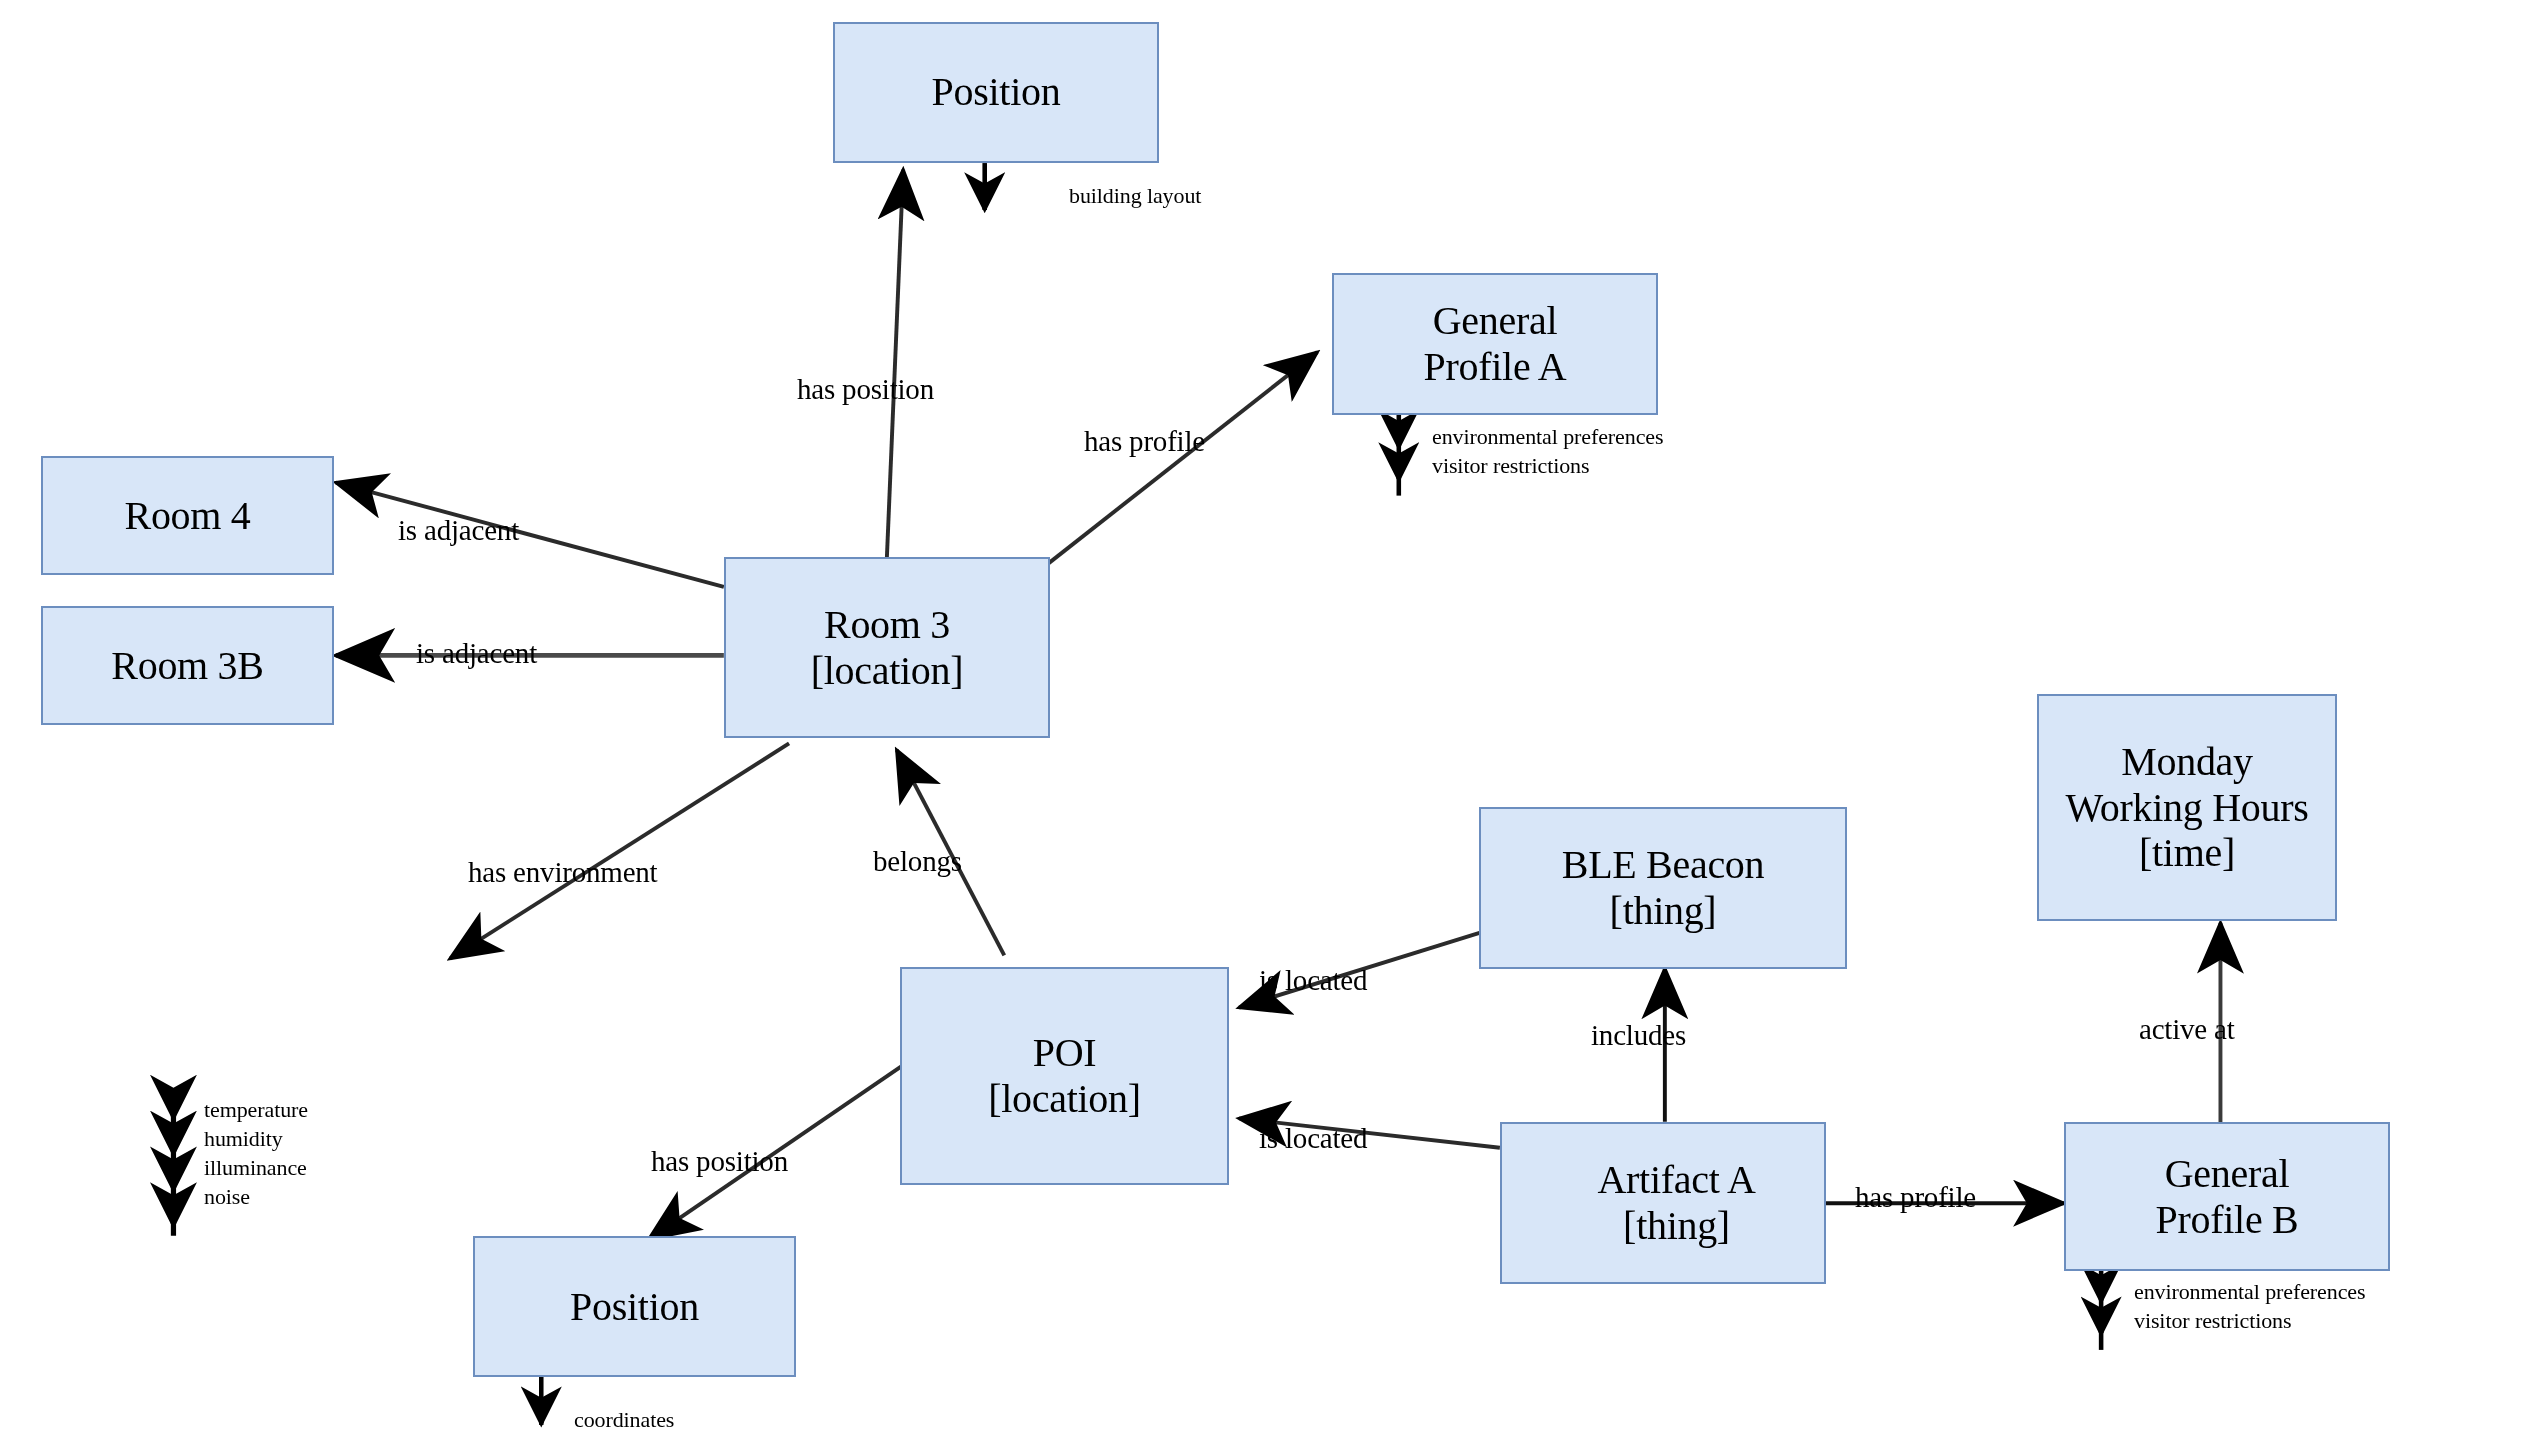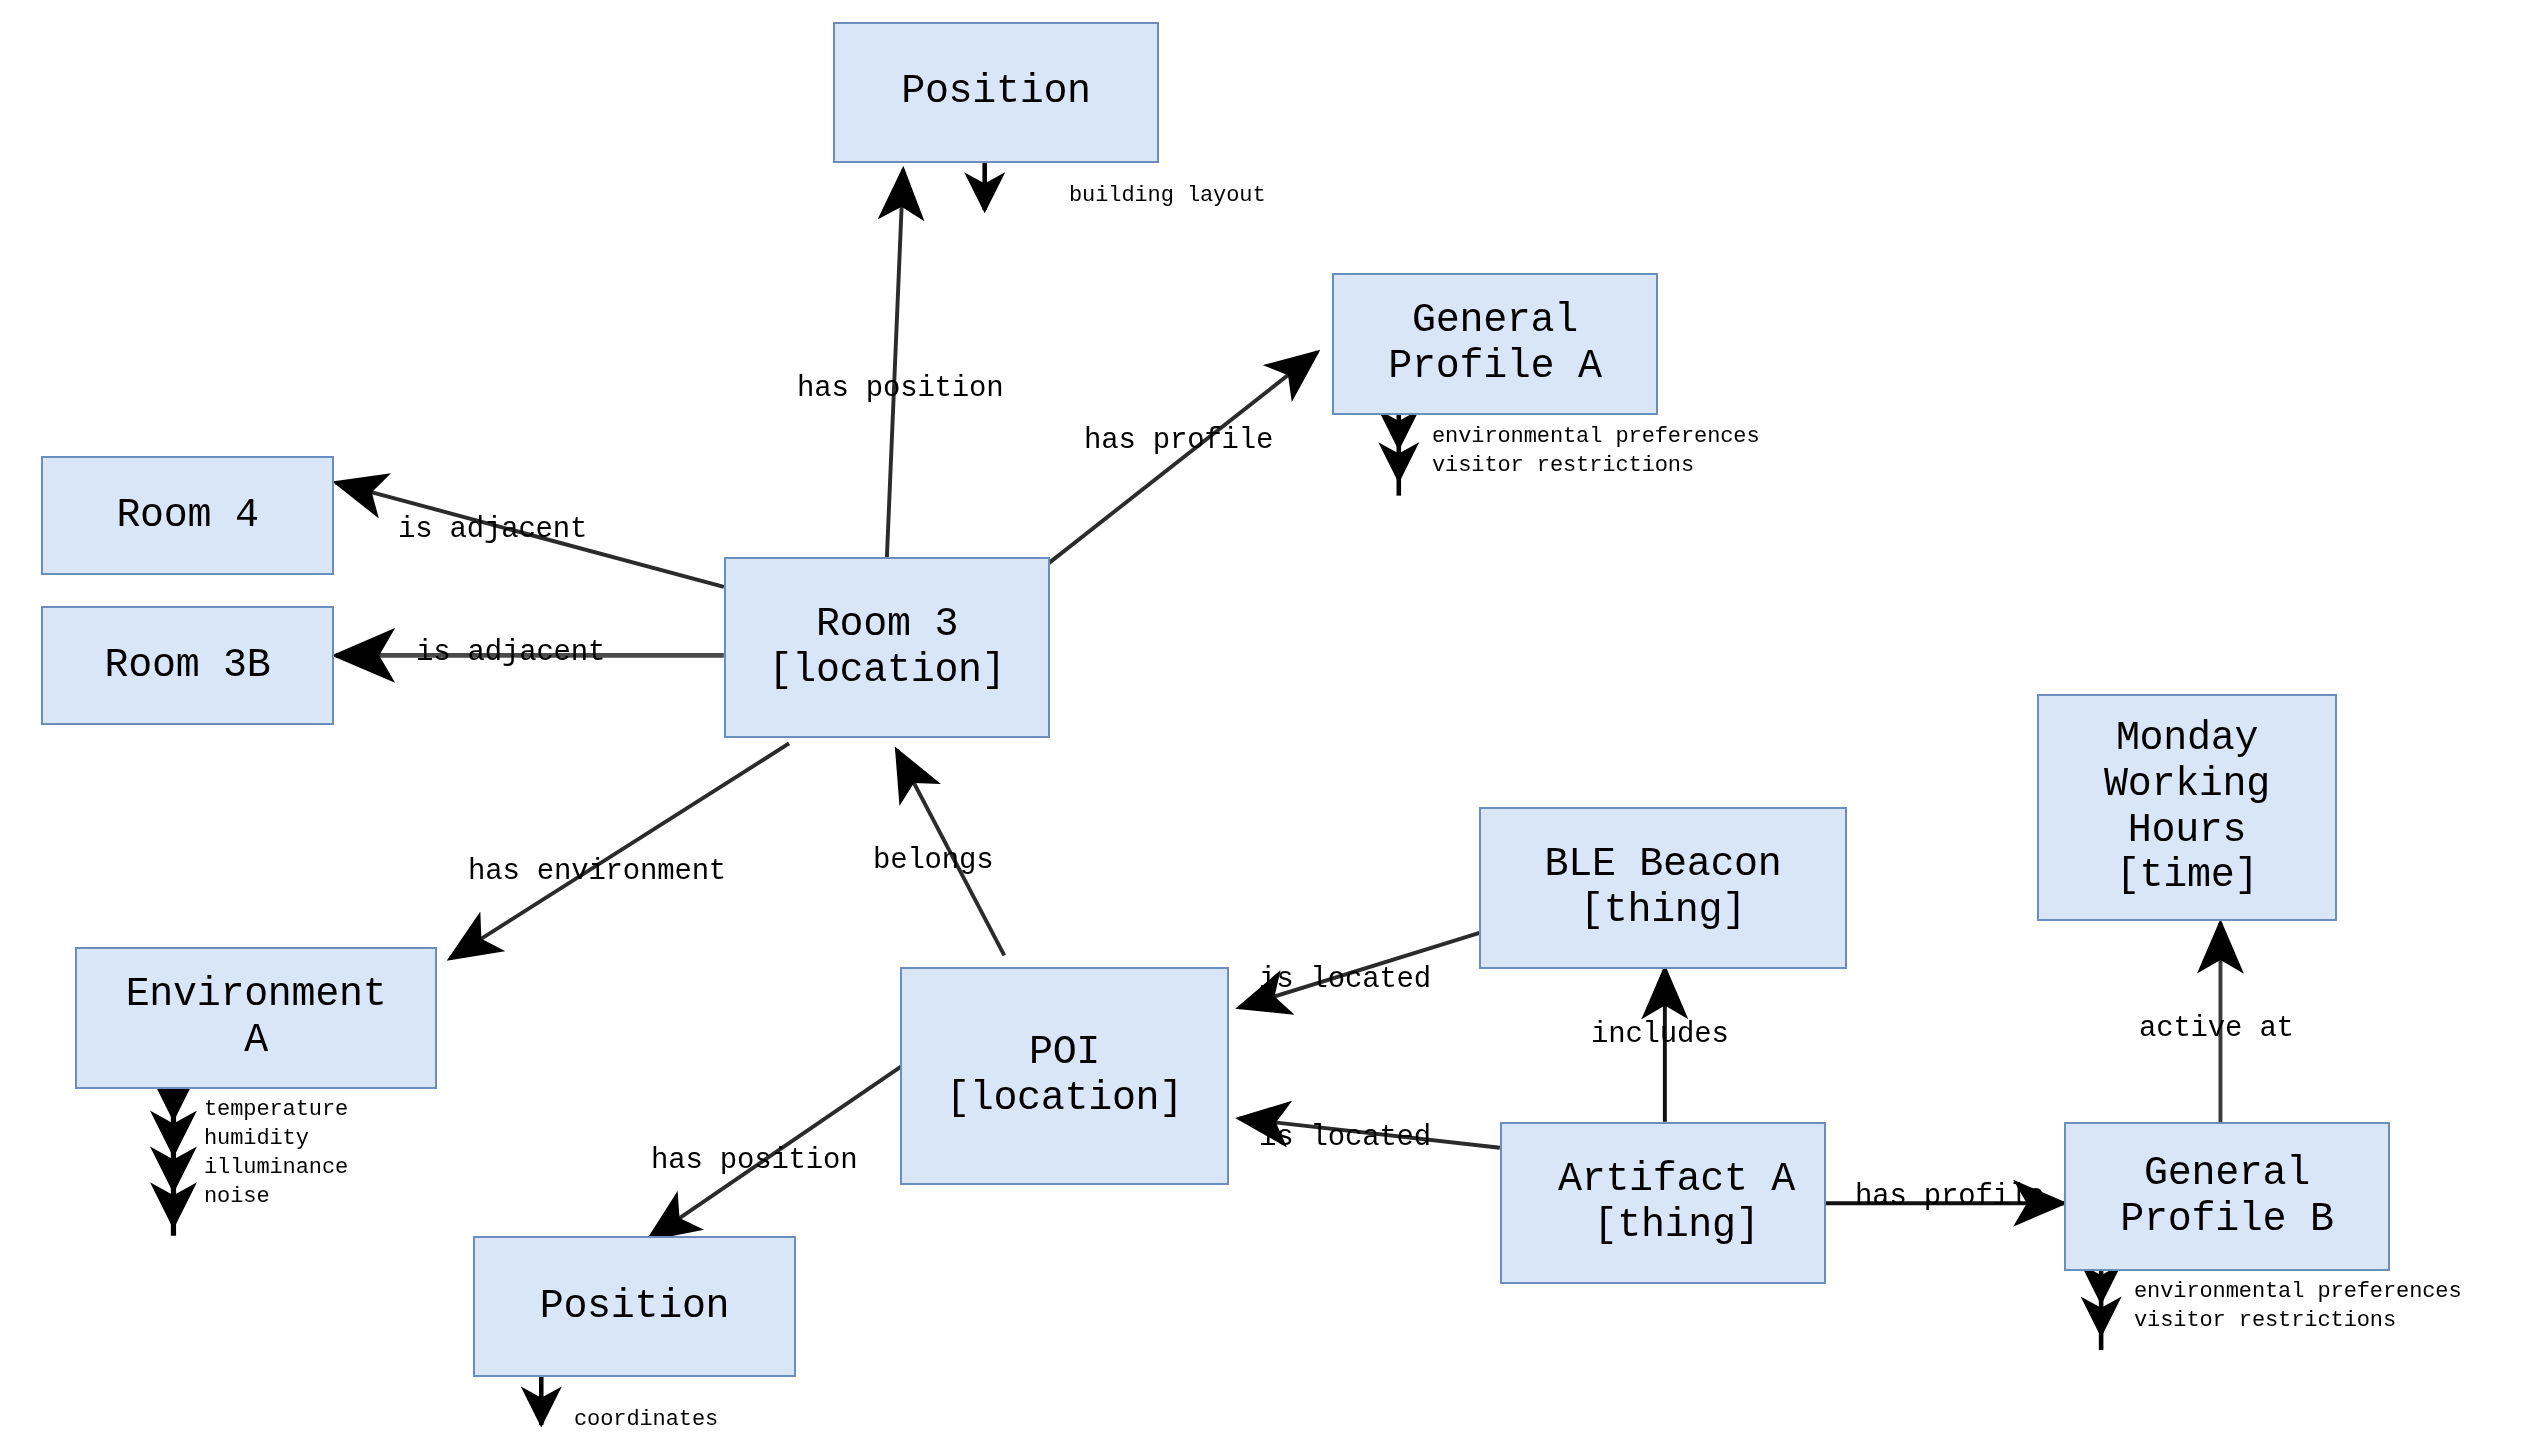--- a/index.html
+++ b/index.html
@@ -6,21 +6,21 @@
   html, body {
     margin: 0;
     padding: 0;
     background: #ffffff;
   }
   #canvas {
     position: relative;
     width: 2525px;
     height: 1451px;
     background: #ffffff;
-    font-family: Liberation Mono, monospace;
+    font-family: Liberation Serif, serif;
     overflow: hidden;
   }
   svg.edges {
     position: absolute;
     left: 0;
     top: 0;
     width: 2525px;
     height: 1451px;
     pointer-events: none;
   }
@@ -155,22 +155,20 @@
   <div class="node" style="left:1332px; top:273px; width:326px; height:142px;">General
 Profile A</div>
 
   <div class="node" style="left:41px; top:456px; width:293px; height:119px;">Room 4</div>
 
   <div class="node" style="left:41px; top:606px; width:293px; height:119px;">Room 3B</div>
 
   <div class="node" style="left:724px; top:557px; width:326px; height:181px;">Room 3
 [location]</div>
 
-  <div class="node" style="left:75px; top:947px; width:362px; height:142px;">Environment
-A</div>
 
   <div class="node" style="left:900px; top:967px; width:329px; height:218px;">POI
 [location]</div>
 
   <div class="node" style="left:473px; top:1236px; width:323px; height:141px;">Position</div>
 
   <div class="node" style="left:1479px; top:807px; width:368px; height:162px;">BLE Beacon
 [thing]</div>
 
   <div class="node" style="left:1500px; top:1122px; width:326px; height:162px;padding-left:27px;">Artifact A

